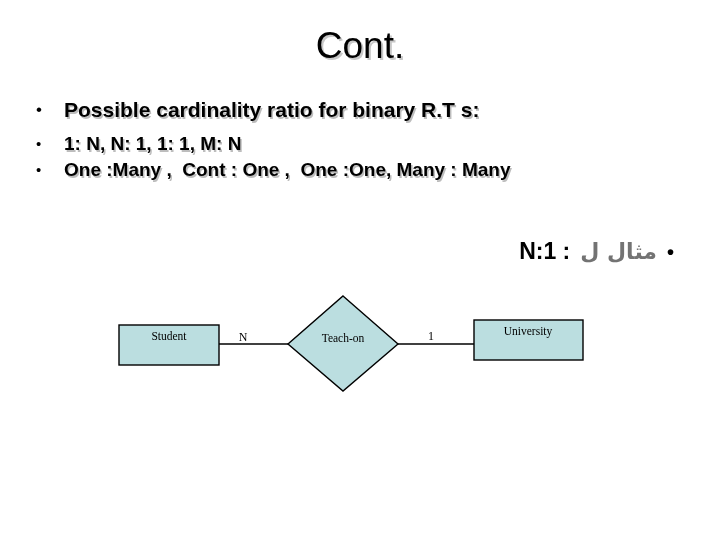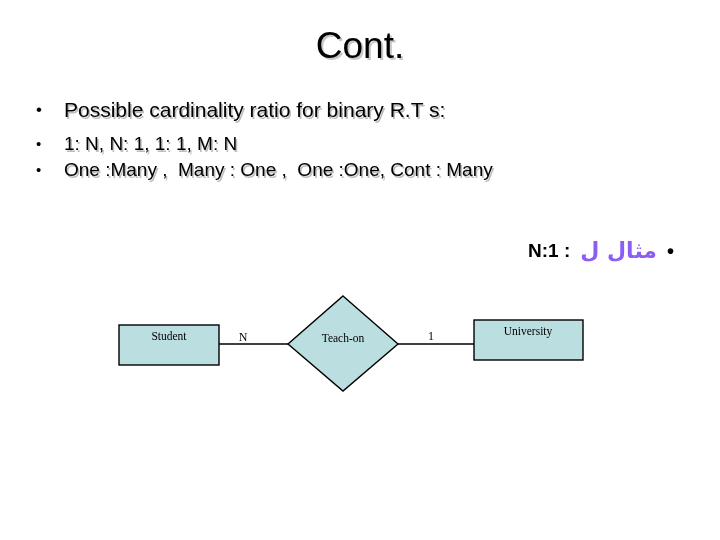--- a/index.html
+++ b/index.html
@@ -51,21 +51,21 @@
     margin: 0;
   }
   .bullet-mark {
     width: 28px;
     flex: 0 0 28px;
     text-align: left;
     color: #000000;
   }
   .bullet-text {
     flex: 1 1 auto;
-    font-weight: normal;
+    font-weight: bold;
     color: #000000;
     text-shadow: 1.5px 1.5px 0 #bdbdbd;
     white-space: pre;
   }
   .lvl1 {
     font-size: 21px;
     line-height: 27px;
     margin-bottom: 8px;
   }
   .lvl1 .bullet-mark { font-size: 17px; line-height: 27px; }
@@ -87,25 +87,25 @@
     font-weight: bold;
   }
   #rtl-bullet {
     font-size: 20px;
     line-height: 1;
     color: #000000;
   }
   #rtl-arabic {
     font-size: 22px;
     font-family: "DejaVu Sans", sans-serif;
-    color: #8b5cf6;
+    color: #737373;
     white-space: pre;
   }
   #rtl-latin {
-    font-size: 19px;
+    font-size: 23px;
     font-family: "Liberation Sans", sans-serif;
     color: #000000;
     white-space: pre;
     direction: ltr;
   }
 
   
   #er-diagram {
     position: absolute;
     left: 100px;
@@ -139,21 +139,21 @@
       <span class="bullet-text">Possible cardinality ratio for binary R.T s:</span>
     </div>
 
     <div class="bullet-row lvl2">
       <span class="bullet-mark">•</span>
       <span class="bullet-text">1: N, N: 1, 1: 1, M: N</span>
     </div>
 
     <div class="bullet-row lvl2">
       <span class="bullet-mark">•</span>
-      <span class="bullet-text">One :Many ,  Many : One ,  One :One, Cont : Many</span>
+      <span class="bullet-text">One :Many ,  Cont : One ,  One :One, Many : Many</span>
     </div>
 
   </div>
 
   <div id="rtl-line">
     <span id="rtl-bullet">•</span>
     <span id="rtl-arabic">مثال ل</span>
     <span id="rtl-latin">N:1 :</span>
   </div>
 

